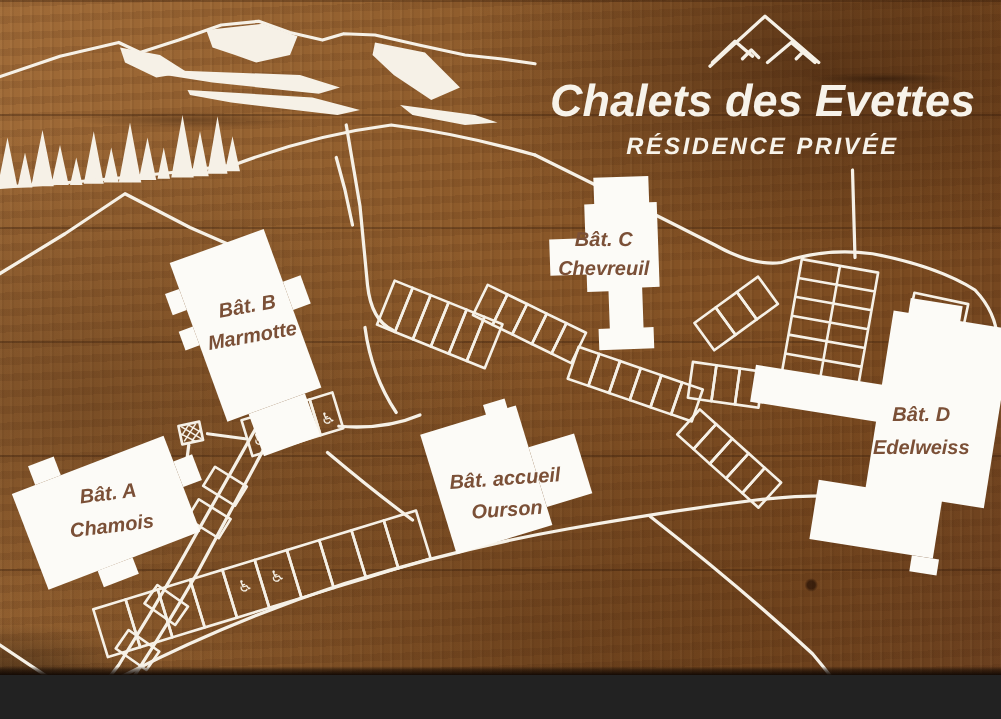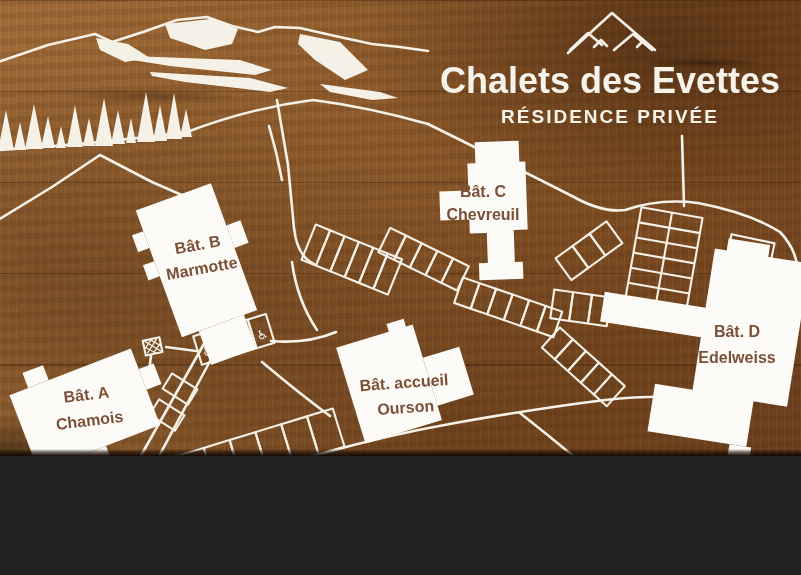--- a/index.html
+++ b/index.html
@@ -1,31 +1,32 @@
 <!DOCTYPE html>
 <html><head>
 <meta charset="utf-8">
 <style>
   html,body{margin:0;padding:0;background:#222;}
   .board{
-    position:relative;width:801px;height:456px;overflow:hidden;
+    position:relative;width:801px;height:540px;overflow:hidden;
     font-family:"Liberation Sans",sans-serif;
     background:
       radial-gradient(circle 9px at 396px 552px, rgba(25,10,2,.8) 0 45%, rgba(25,10,2,0) 75%),
       radial-gradient(circle 7px at 649px 468px, rgba(30,12,3,.65) 0 45%, rgba(30,12,3,0) 78%),
       radial-gradient(ellipse 90px 7px at 705px 63px, rgba(25,10,2,.5), rgba(25,10,2,0) 70%),
       radial-gradient(ellipse 130px 9px at 150px 96px, rgba(30,12,3,.35), rgba(30,12,3,0) 70%),
       radial-gradient(ellipse 180px 60px at 0% 100%, rgba(15,8,3,.5), rgba(15,8,3,0) 70%),
       radial-gradient(ellipse 420px 240px at 82% 10%, rgba(40,18,6,.42), rgba(40,18,6,0) 70%),
       radial-gradient(ellipse 520px 320px at 8% 60%, rgba(52,26,8,.30), rgba(52,26,8,0) 70%),
       radial-gradient(ellipse 640px 380px at 55% 95%, rgba(46,22,8,.25), rgba(46,22,8,0) 72%),
       repeating-linear-gradient(180deg, rgba(42,20,6,.30) 0 1.5px, rgba(42,20,6,0) 1.5px 91px),
       repeating-linear-gradient(90deg, rgba(255,225,170,.05) 0 2px, rgba(30,15,5,.06) 2px 3px, rgba(0,0,0,0) 3px 8px),
       repeating-linear-gradient(178deg, rgba(70,35,12,.12) 0 6px, rgba(0,0,0,0) 6px 13px),
       linear-gradient(112deg,#a06b38 0%,#93602f 30%,#875527 55%,#7a4a20 80%,#6e4220 100%);
+    font-style: italic;
   }
   .edge{position:absolute;left:0;right:0;bottom:0;height:7px;
         background:linear-gradient(180deg, rgba(20,10,4,0) 0%, rgba(20,10,4,.55) 40%, #140a04 100%);}
   svg{position:absolute;inset:0;}
   .ln{fill:none;stroke:#f6f1e7;stroke-width:2.6;stroke-linecap:round;stroke-linejoin:round;}
   .pk{fill:none;stroke:#f6f1e7;stroke-width:2.1;stroke-linejoin:round;}
   .bld{fill:#fcfbf7;}
   .snow{fill:#f6f1e7;}
   .lbl{fill:#7b5037;font-weight:700;font-size:16px;text-anchor:middle;font-family:"Liberation Sans",sans-serif;}
   .title{fill:#f7f3ea;font-weight:700;font-size:36px;text-anchor:middle;font-family:"Liberation Sans",sans-serif;}

